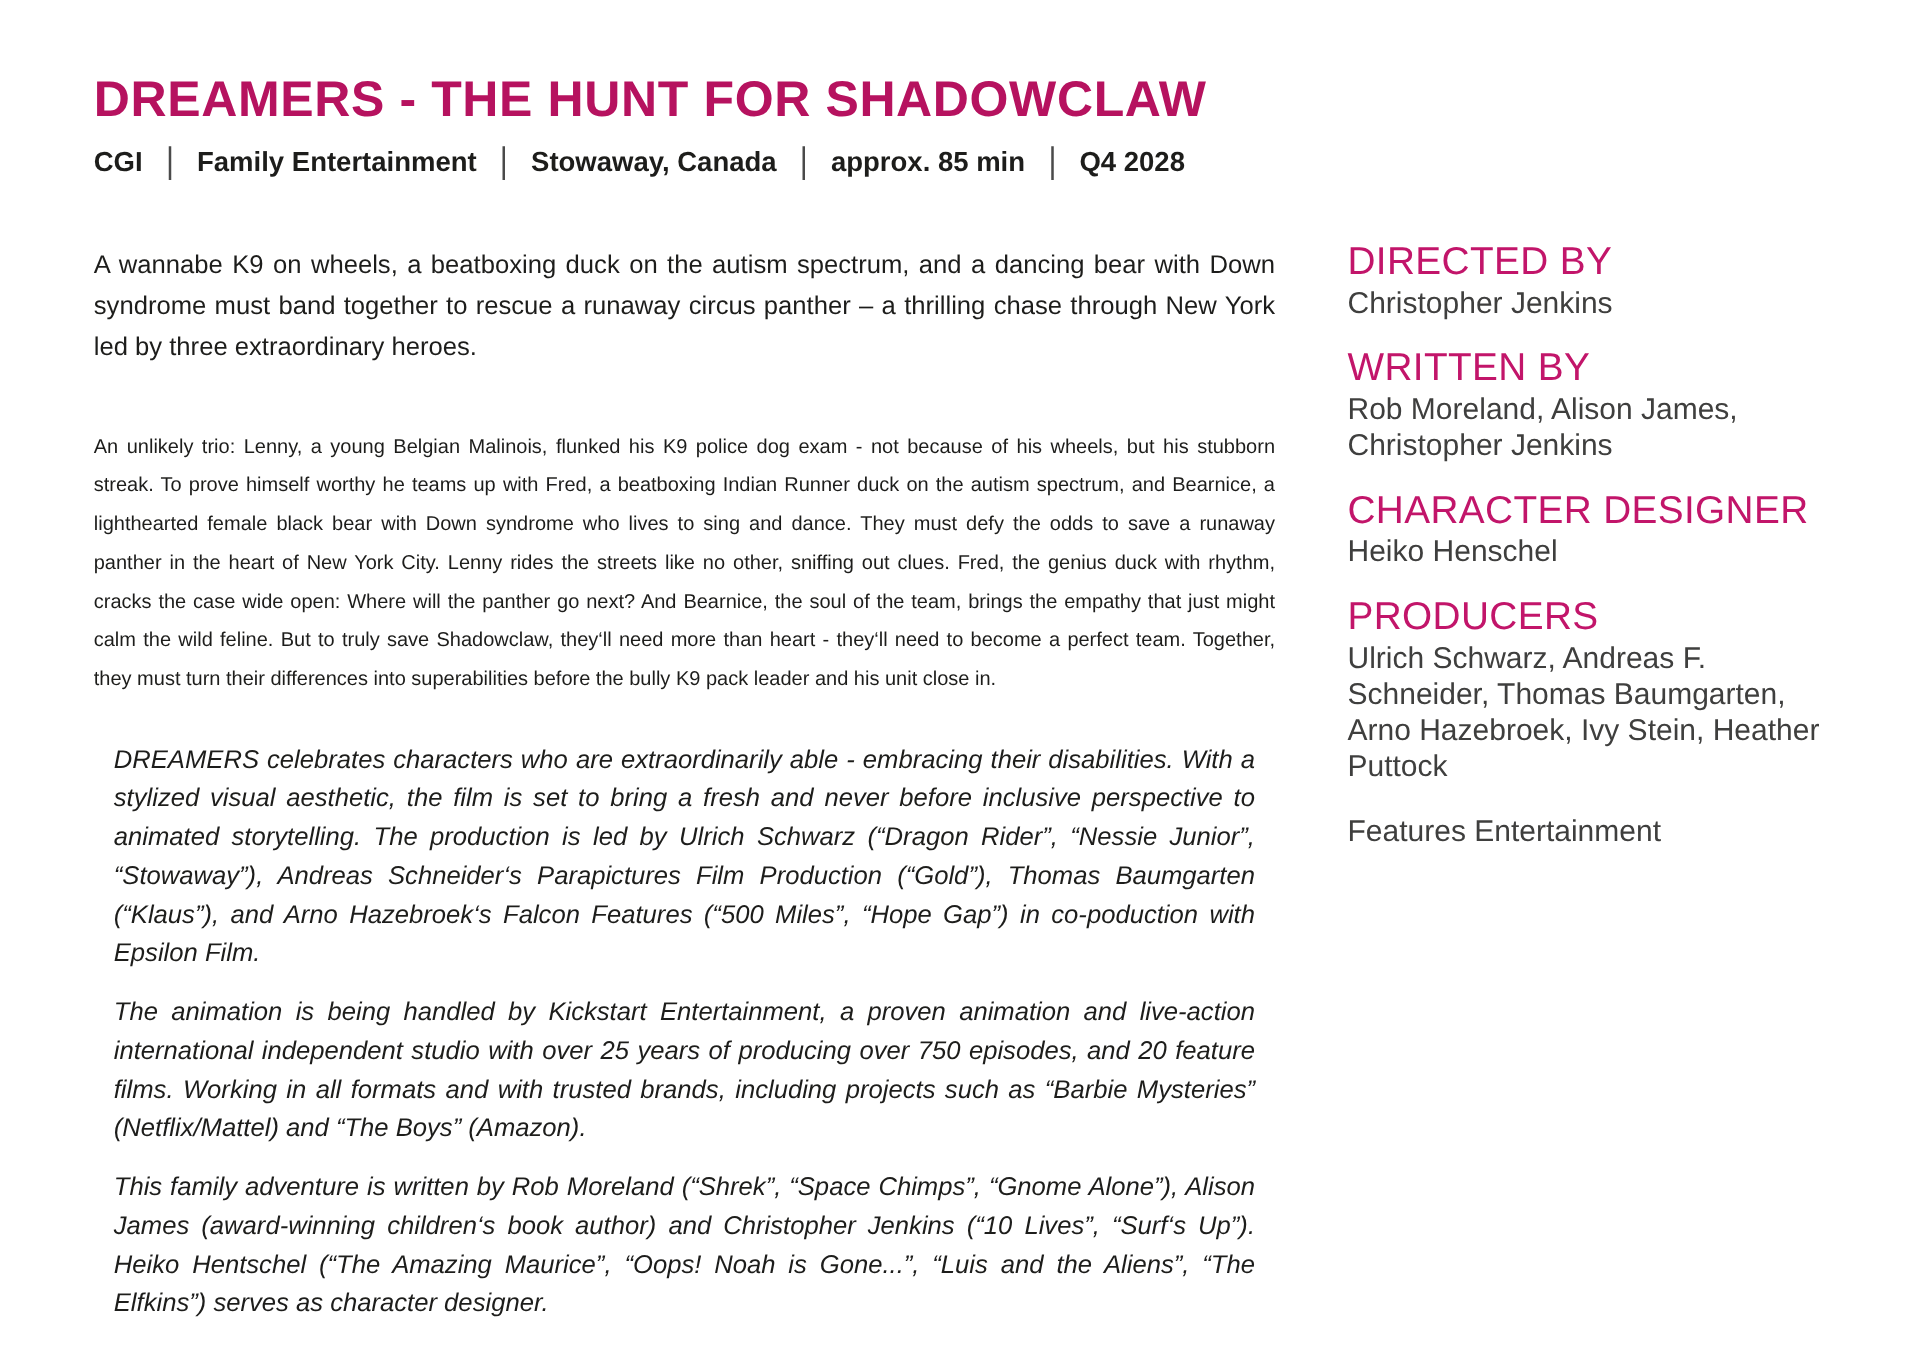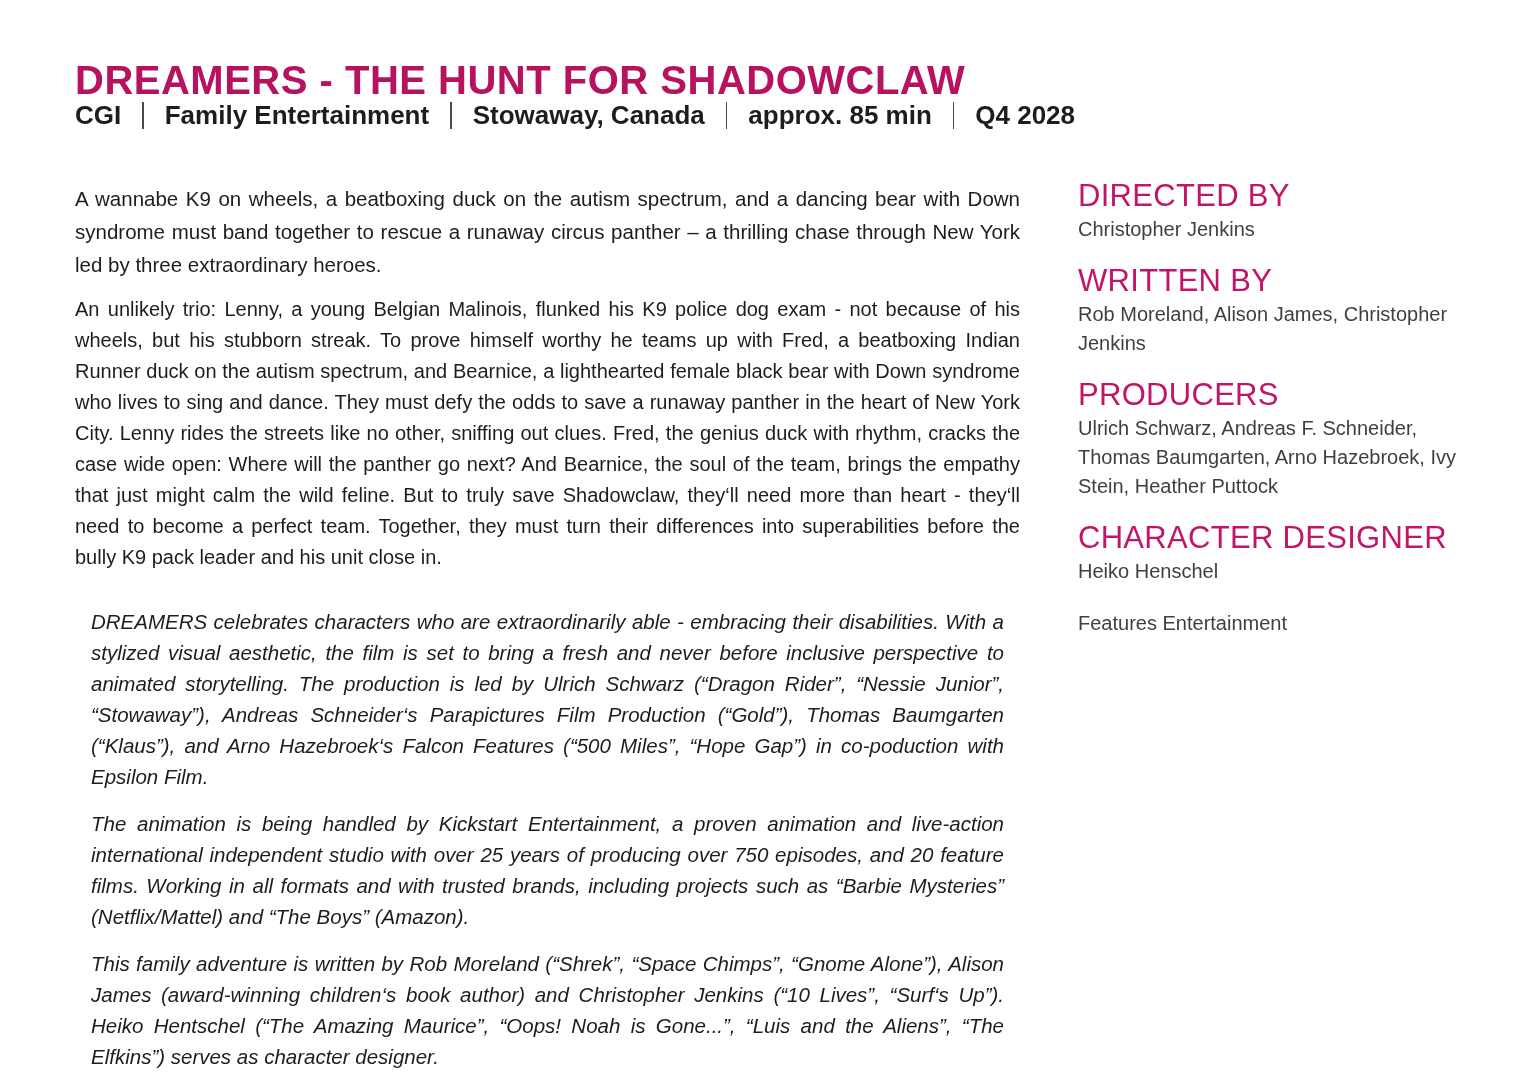--- a/index.html
+++ b/index.html
@@ -25,23 +25,23 @@
   }
   .title {
     color: var(--accent-title);
     font-size: 40px;
     font-weight: bold;
     letter-spacing: 0.5px;
     line-height: 1.0;
     white-space: nowrap;
   }
   .meta-bar {
+    margin-top: 17px;
     display: flex;
-    align-items: center;
-    font-size: 26px;
+    font-size: 22px;
     font-weight: bold;
     color: var(--body-text);
   }
   .meta-sep {
     width: 1.5px;
     height: 27px;
     background: #4a4a4a;
     margin: 0 21px;
   }
   .columns {
@@ -52,22 +52,22 @@
     width: 945px;
     flex: 0 0 945px;
   }
   .logline {
     font-weight: normal;
     font-size: 20.5px;
     line-height: 33px;
     text-align: justify;
   }
   .synopsis {
-    margin-top: 13px;
-    font-size: 20px;
+    margin-top: 48px;
+    font-size: 16px;
     line-height: 31px;
     text-align: justify;
   }
   .notes {
     margin-top: 33px;
     font-style: italic;
     font-size: 20.5px;
     line-height: 31px;
     text-align: justify;
   }
@@ -82,21 +82,21 @@
   }
   .credit-label {
     color: var(--accent-heading);
     font-size: 31px;
     letter-spacing: 0.3px;
     line-height: 27px;
     margin-bottom: 6px;
   }
   .credit-value {
     color: var(--credit-text);
-    font-size: 20px;
+    font-size: 24px;
     line-height: 29px;
   }
 </style>
 </head>
 <body>
 
 <div class="page">
 
   <div class="title">DREAMERS - THE HUNT FOR SHADOWCLAW</div>
 
@@ -127,26 +127,26 @@
     <div class="sidebar">
       <div class="credit-section">
         <div class="credit-label">DIRECTED BY</div>
         <div class="credit-value">Christopher Jenkins</div>
       </div>
       <div class="credit-section">
         <div class="credit-label">WRITTEN BY</div>
         <div class="credit-value">Rob Moreland, Alison James, Christopher Jenkins</div>
       </div>
       <div class="credit-section">
+        <div class="credit-label">CHARACTER DESIGNER</div>
+        <div class="credit-value">Heiko Henschel</div>
+      </div>
+      <div class="credit-section">
         <div class="credit-label">PRODUCERS</div>
         <div class="credit-value">Ulrich Schwarz, Andreas F. Schneider, Thomas Baumgarten, Arno Hazebroek, Ivy Stein, Heather Puttock</div>
-      </div>
-      <div class="credit-section">
-        <div class="credit-label">CHARACTER DESIGNER</div>
-        <div class="credit-value">Heiko Henschel</div>
       </div>
       <div class="credit-section">
         <div class="credit-value">Features Entertainment</div>
       </div>
     </div>
 
   </div>
 </div>
 
 </body></html>

